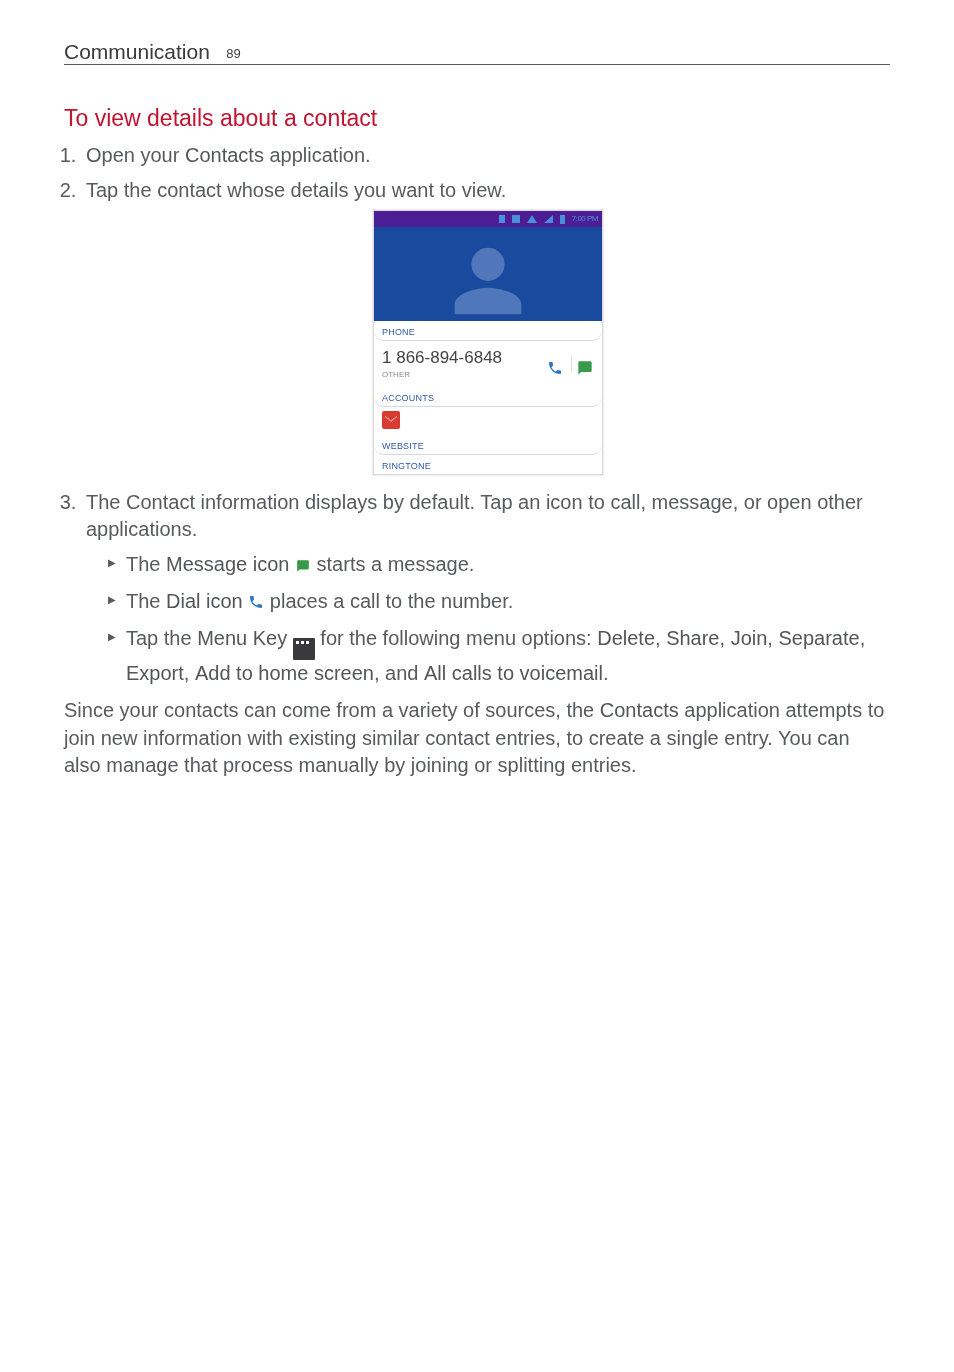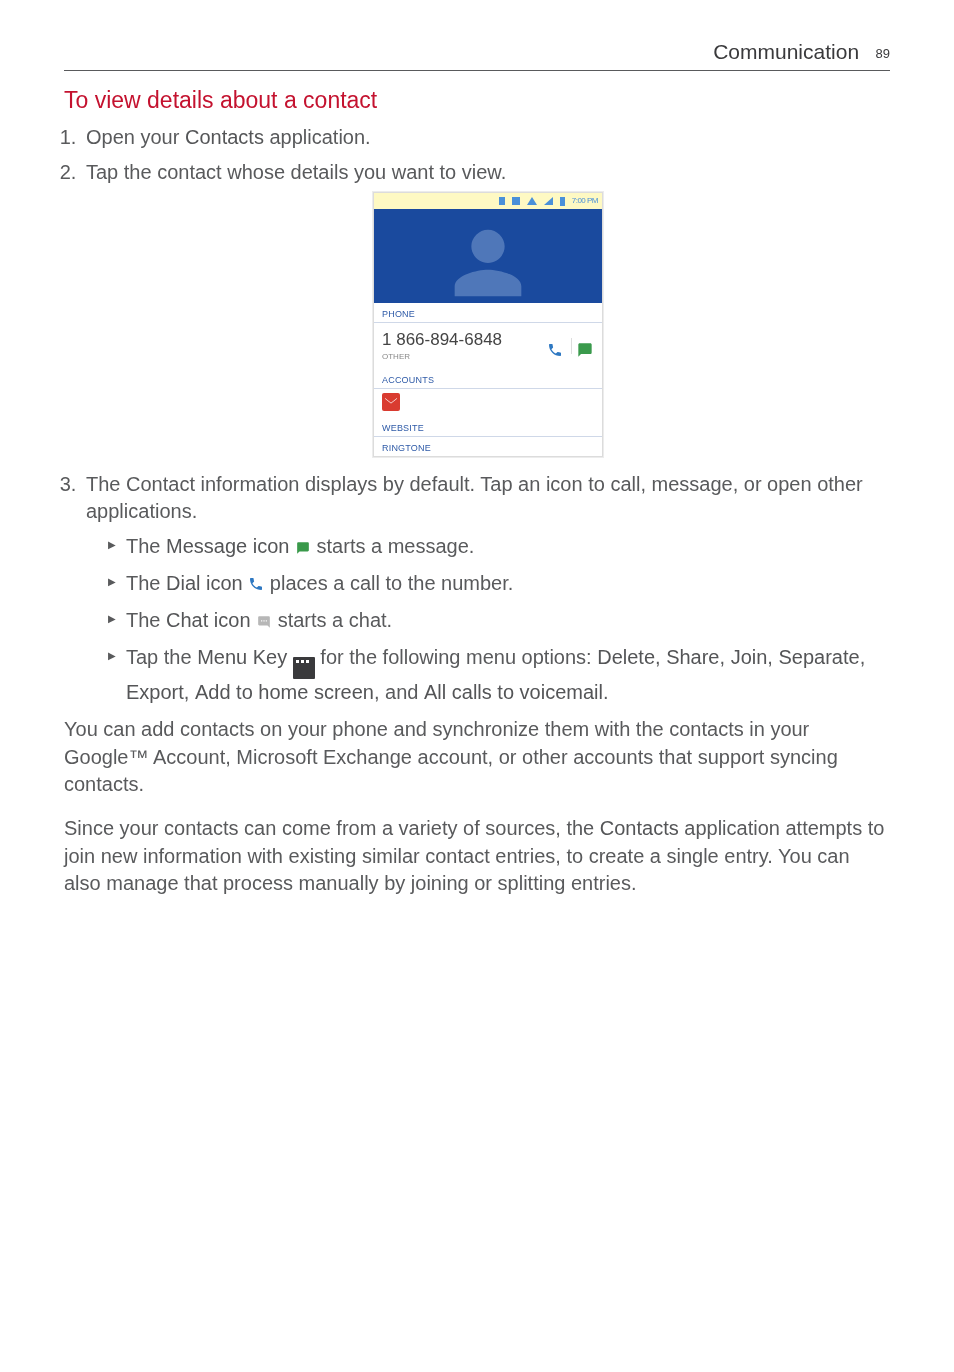--- a/index.html
+++ b/index.html
@@ -10,23 +10,23 @@
     color: #595a5c;
     width: 954px;
   }
   .page {
     padding: 40px 64px 60px 64px;
     box-sizing: border-box;
     width: 954px;
   }
   .header-wrap {
     border-bottom: 1.5px solid #595a5c;
-    margin-bottom: 16px;
-    padding-bottom: 6px;
-    text-align: right;
+    margin-bottom: 40px;
+    padding-bottom: 0;
+    text-align: left;
   }
   .header-wrap .title {
     display: inline;
     color: #3a3a3c;
     font-weight: 300;
     font-size: 21px;
   }
   .header-wrap .pagenum {
     display: inline;
     color: #3a3a3c;
@@ -65,21 +65,21 @@
     margin: 6px 0 14px 0;
   }
   .screenshot {
     width: 228px;
     background: #fff;
     border: 1px solid #dcdcdc;
     box-shadow: 0 0 0 1px #ececec;
   }
   .ss-statusbar {
     height: 16px;
-    background: #fef9c3;
+    background: #4c1d95;
     display: flex;
     justify-content: flex-end;
     align-items: center;
     gap: 7px;
     padding: 0 4px;
     box-sizing: border-box;
   }
   .ss-statusbar .i {
     width: 10px; height: 10px; background: #4a90d9;
   }
@@ -122,20 +122,21 @@
   }
   .ss-photo .silhouette svg { width: 80px; height: 80px; fill: #4f77b9; }
   .ss-section-label {
     font-size: 9px;
     color: #2e5aa7;
     padding: 5px 8px 2px 8px;
     border-bottom: 1px solid #cfd8e8;
     background: #fff;
     text-transform: uppercase;
     letter-spacing: 0.2px;
+    border-radius: 10px;
   }
   .ss-row {
     display: flex;
     align-items: center;
     padding: 6px 8px;
     background: #fff;
   }
   .ss-row .left { flex: 1; }
   .ss-row .num { font-size: 17px; color: #444; font-weight: 500; }
   .ss-row .sub { font-size: 8px; color: #888; text-transform: uppercase; }
@@ -306,39 +307,31 @@
           <span> starts a message.</span>
         </li>
         <li>
           <span>The </span><span class="bold">Dial icon</span>
           <span class="inline-icon dial"><svg viewBox="0 0 24 24">
                 <path d="M6.6 10.8c1.4 2.8 3.8 5.1 6.6 6.6l2.2-2.2c.3-.3.7-.4 1-.2 1.1.4 2.3.6 3.6.6.6 0 1 .4 1 1V20c0 .6-.4 1-1 1C10.6 21 3 13.4 3 4c0-.6.4-1 1-1h3.5c.6 0 1 .4 1 1 0 1.2.2 2.4.6 3.6.1.3 0 .8-.2 1L6.6 10.8z"></path>
               </svg></span>
           <span> places a call to the number.</span>
         </li>
         <li>
-          <span>The </span><span class="bold">Chat icon</span>
-          <span class="inline-icon chat"><svg viewBox="0 0 24 24">
-                <path d="M20 2H4c-1.1 0-2 .9-2 2v12c0 1.1.9 2 2 2h14l4 4V4c0-1.1-.9-2-2-2zM7 9h2v2H7V9zm4 0h2v2h-2V9zm4 0h2v2h-2V9z"></path>
-              </svg></span>
-          <span> starts a chat.</span>
-        </li>
-        <li>
           <span>Tap the </span><span class="bold">Menu Key</span>
           <span class="inline-icon menu">
               <span></span>
               <span></span>
               <span></span>
             </span>
           <span> for the following menu options: </span><span class="bold">Delete</span><span>, </span><span class="bold">Share</span><span>, </span><span class="bold">Join</span><span>, </span><span class="bold">Separate</span><span>, </span><span class="bold">Export</span><span>, </span><span class="bold">Add to home screen</span><span>, and </span><span class="bold">All calls to voicemail</span><span>.</span>
         </li>
       </ul>
     </li>
   </ol>
 
 
-  <p class="body">You can add contacts on your phone and synchronize them with the contacts in your Google™ Account, Microsoft Exchange account, or other accounts that support syncing contacts.</p>
 
   <p class="body">
     <span>Since your contacts can come from a variety of sources, the </span><span class="bold">Contacts</span><span> application attempts to join new information with existing similar contact entries, to create a single entry. You can also manage that process manually by joining or splitting entries.</span>
   </p>
 
 </div>
 
 </body></html>

